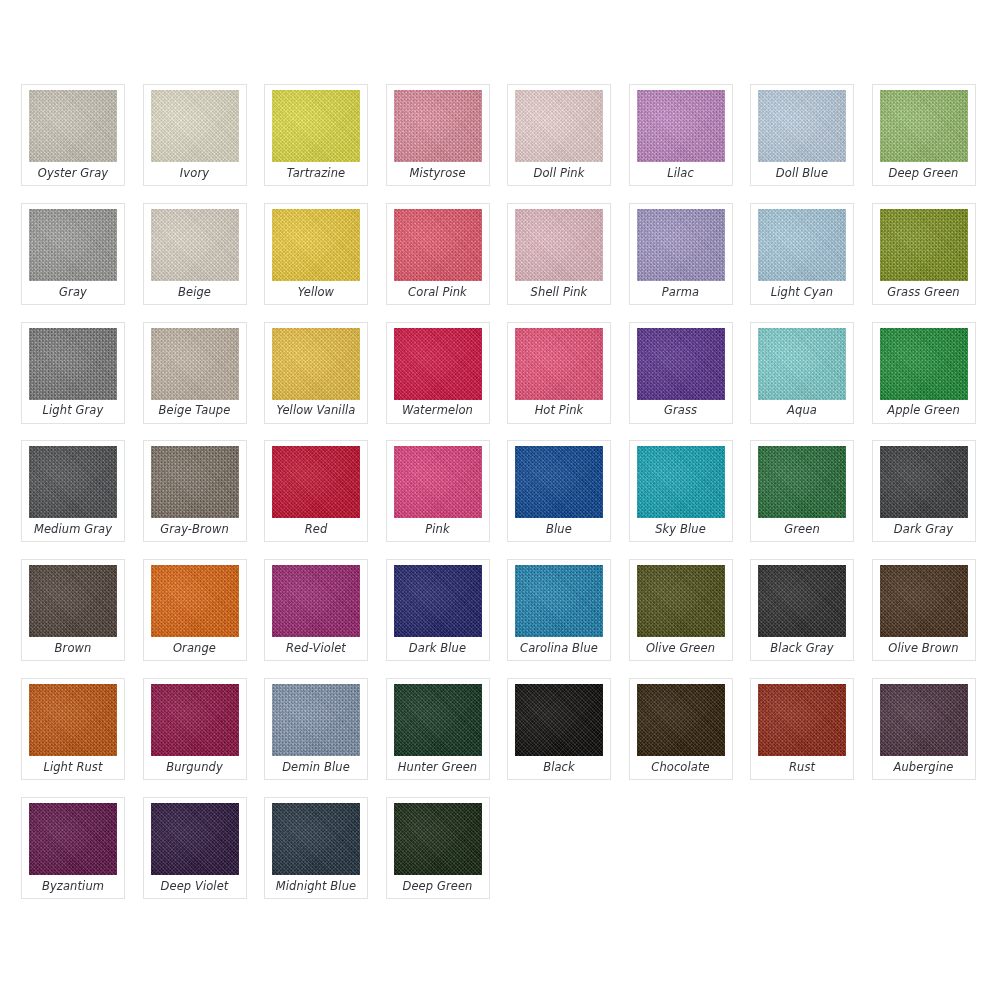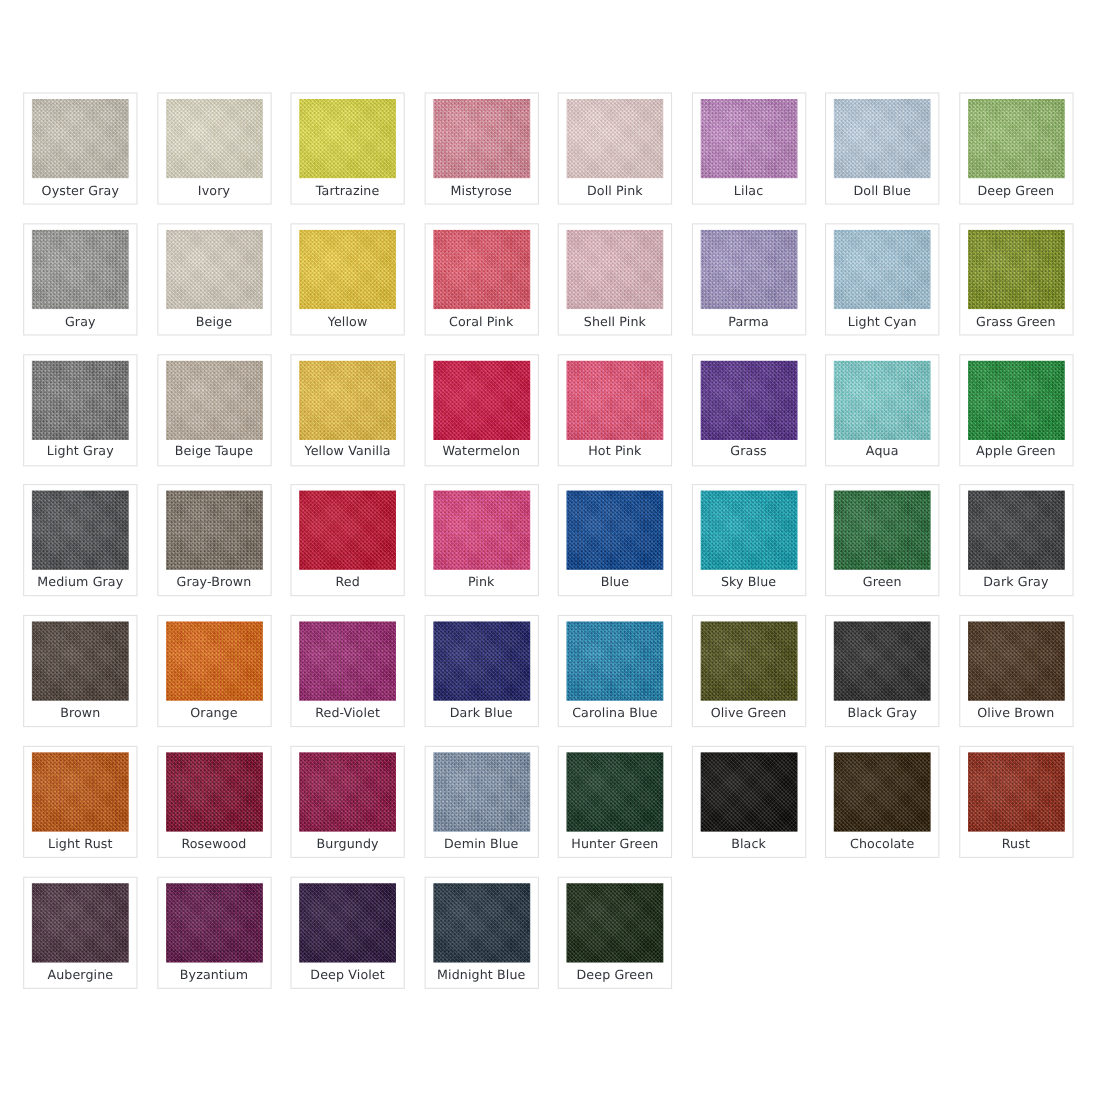--- a/index.html
+++ b/index.html
@@ -103,20 +103,21 @@
     display: flex;
     align-items: center;
     justify-content: center;
     width: 100%;
     font-size: 11.5px;
     color: #31343a;
     letter-spacing: 0.1px;
     line-height: 1;
     text-align: center;
     white-space: nowrap;
+    font-style: italic;
   }
 </style>
 </head>
 <body>
 
 <div id="swatch-grid">
     <div class="swatch-card">
       <div class="swatch-chip" style="background-color: rgb(207, 201, 187);"></div>
       <div class="swatch-label">Oyster Gray</div>
     </div>
@@ -274,24 +275,20 @@
     </div>
     <div class="swatch-card">
       <div class="swatch-chip" style="background-color: rgb(71, 48, 28);"></div>
       <div class="swatch-label">Olive Brown</div>
     </div>
     <div class="swatch-card">
       <div class="swatch-chip" style="background-color: rgb(191, 84, 16);"></div>
       <div class="swatch-label">Light Rust</div>
     </div>
     <div class="swatch-card">
-      <div class="swatch-chip" style="background-color: rgb(125, 12, 44);"></div>
-      <div class="swatch-label">Rosewood</div>
-    </div>
-    <div class="swatch-card">
       <div class="swatch-chip" style="background-color: rgb(140, 18, 67);"></div>
       <div class="swatch-label">Burgundy</div>
     </div>
     <div class="swatch-card">
       <div class="swatch-chip" style="background-color: rgb(127, 146, 171);"></div>
       <div class="swatch-label">Demin Blue</div>
     </div>
     <div class="swatch-card">
       <div class="swatch-chip" style="background-color: rgb(18, 51, 31);"></div>
       <div class="swatch-label">Hunter Green</div>

